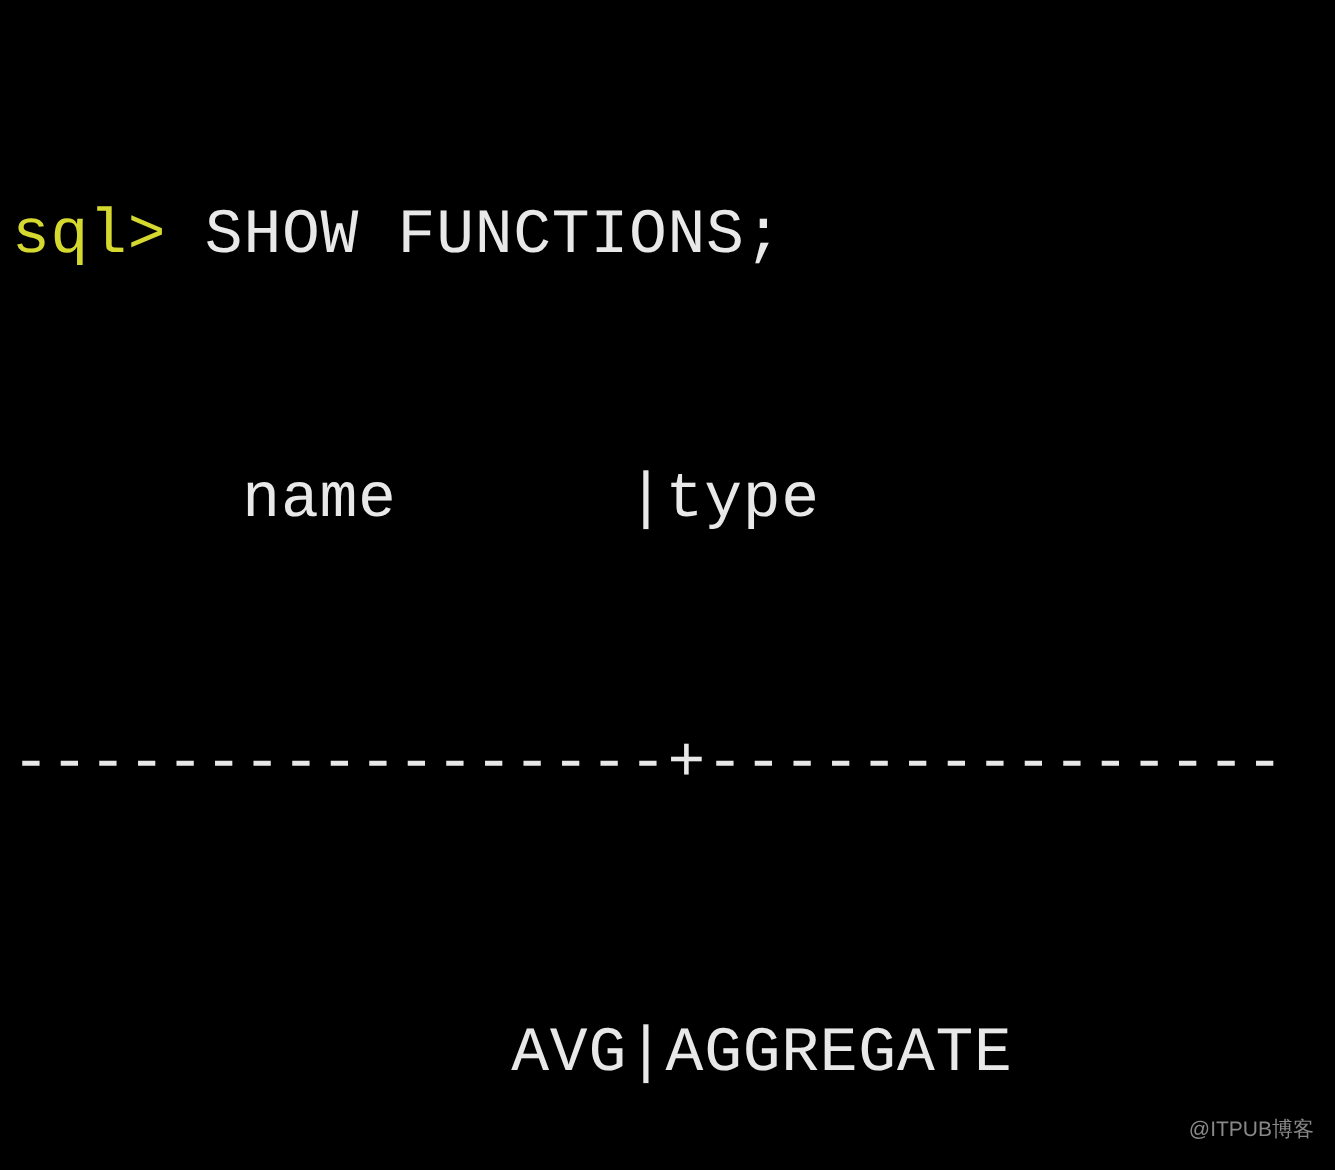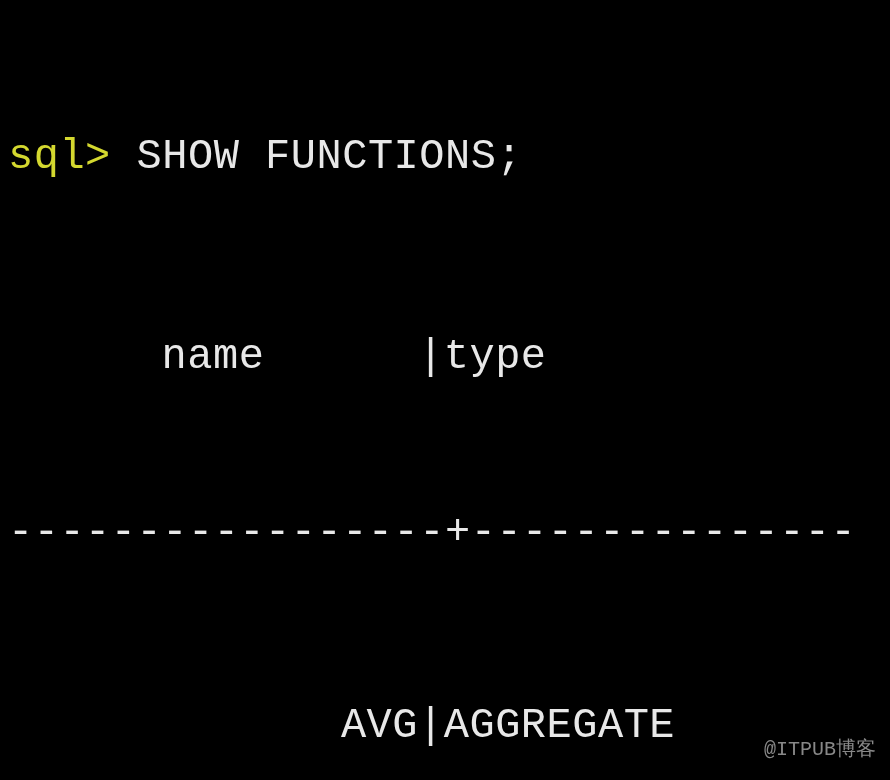--- a/index.html
+++ b/index.html
@@ -17,21 +17,21 @@
       overflow: hidden;
       position: relative;
       padding: 10px 8px;
       letter-spacing: 0.5px;
     }
     .terminal {
       white-space: pre;
       line-height: 1.4;
     }
     .prompt-line {
-      margin-bottom: 12px;
+      margin-bottom: 0px;
     }
     .prompt {
       color: #d4d82f;
       font-weight: 500;
     }
     .command {
       color: #e8e8e8;
     }
     .header-row {
       color: #e8e8e8;
@@ -51,33 +51,32 @@
       display: inline-block;
     }
     .col-type {
       display: inline-block;
       margin-top: 16px;
     }
     .header-name {
       display: inline-block;
       text-align: center;
       width: 410px;
-      margin-top: 12px;
     }
     .header-type {
       display: inline-block;
       width: 380px;
     }
     .watermark {
       position: absolute;
       bottom: 18px;
       right: 14px;
-      font-size: 20px;
+      font-size: 14px;
       color: #888888;
-      font-family: Liberation Mono, monospace;
+      font-family: Liberation Sans, sans-serif;
       letter-spacing: 0;
       text-align: center;
     }
   </style>
 </head>
 <body>
 
 <div class="terminal">
   <div class="prompt-line"><span class="prompt">sql&gt;</span> <span class="command">SHOW FUNCTIONS;</span></div>
   <div class="header-row"><span class="header-name">name</span><span>|</span><span class="header-type">type</span></div>

